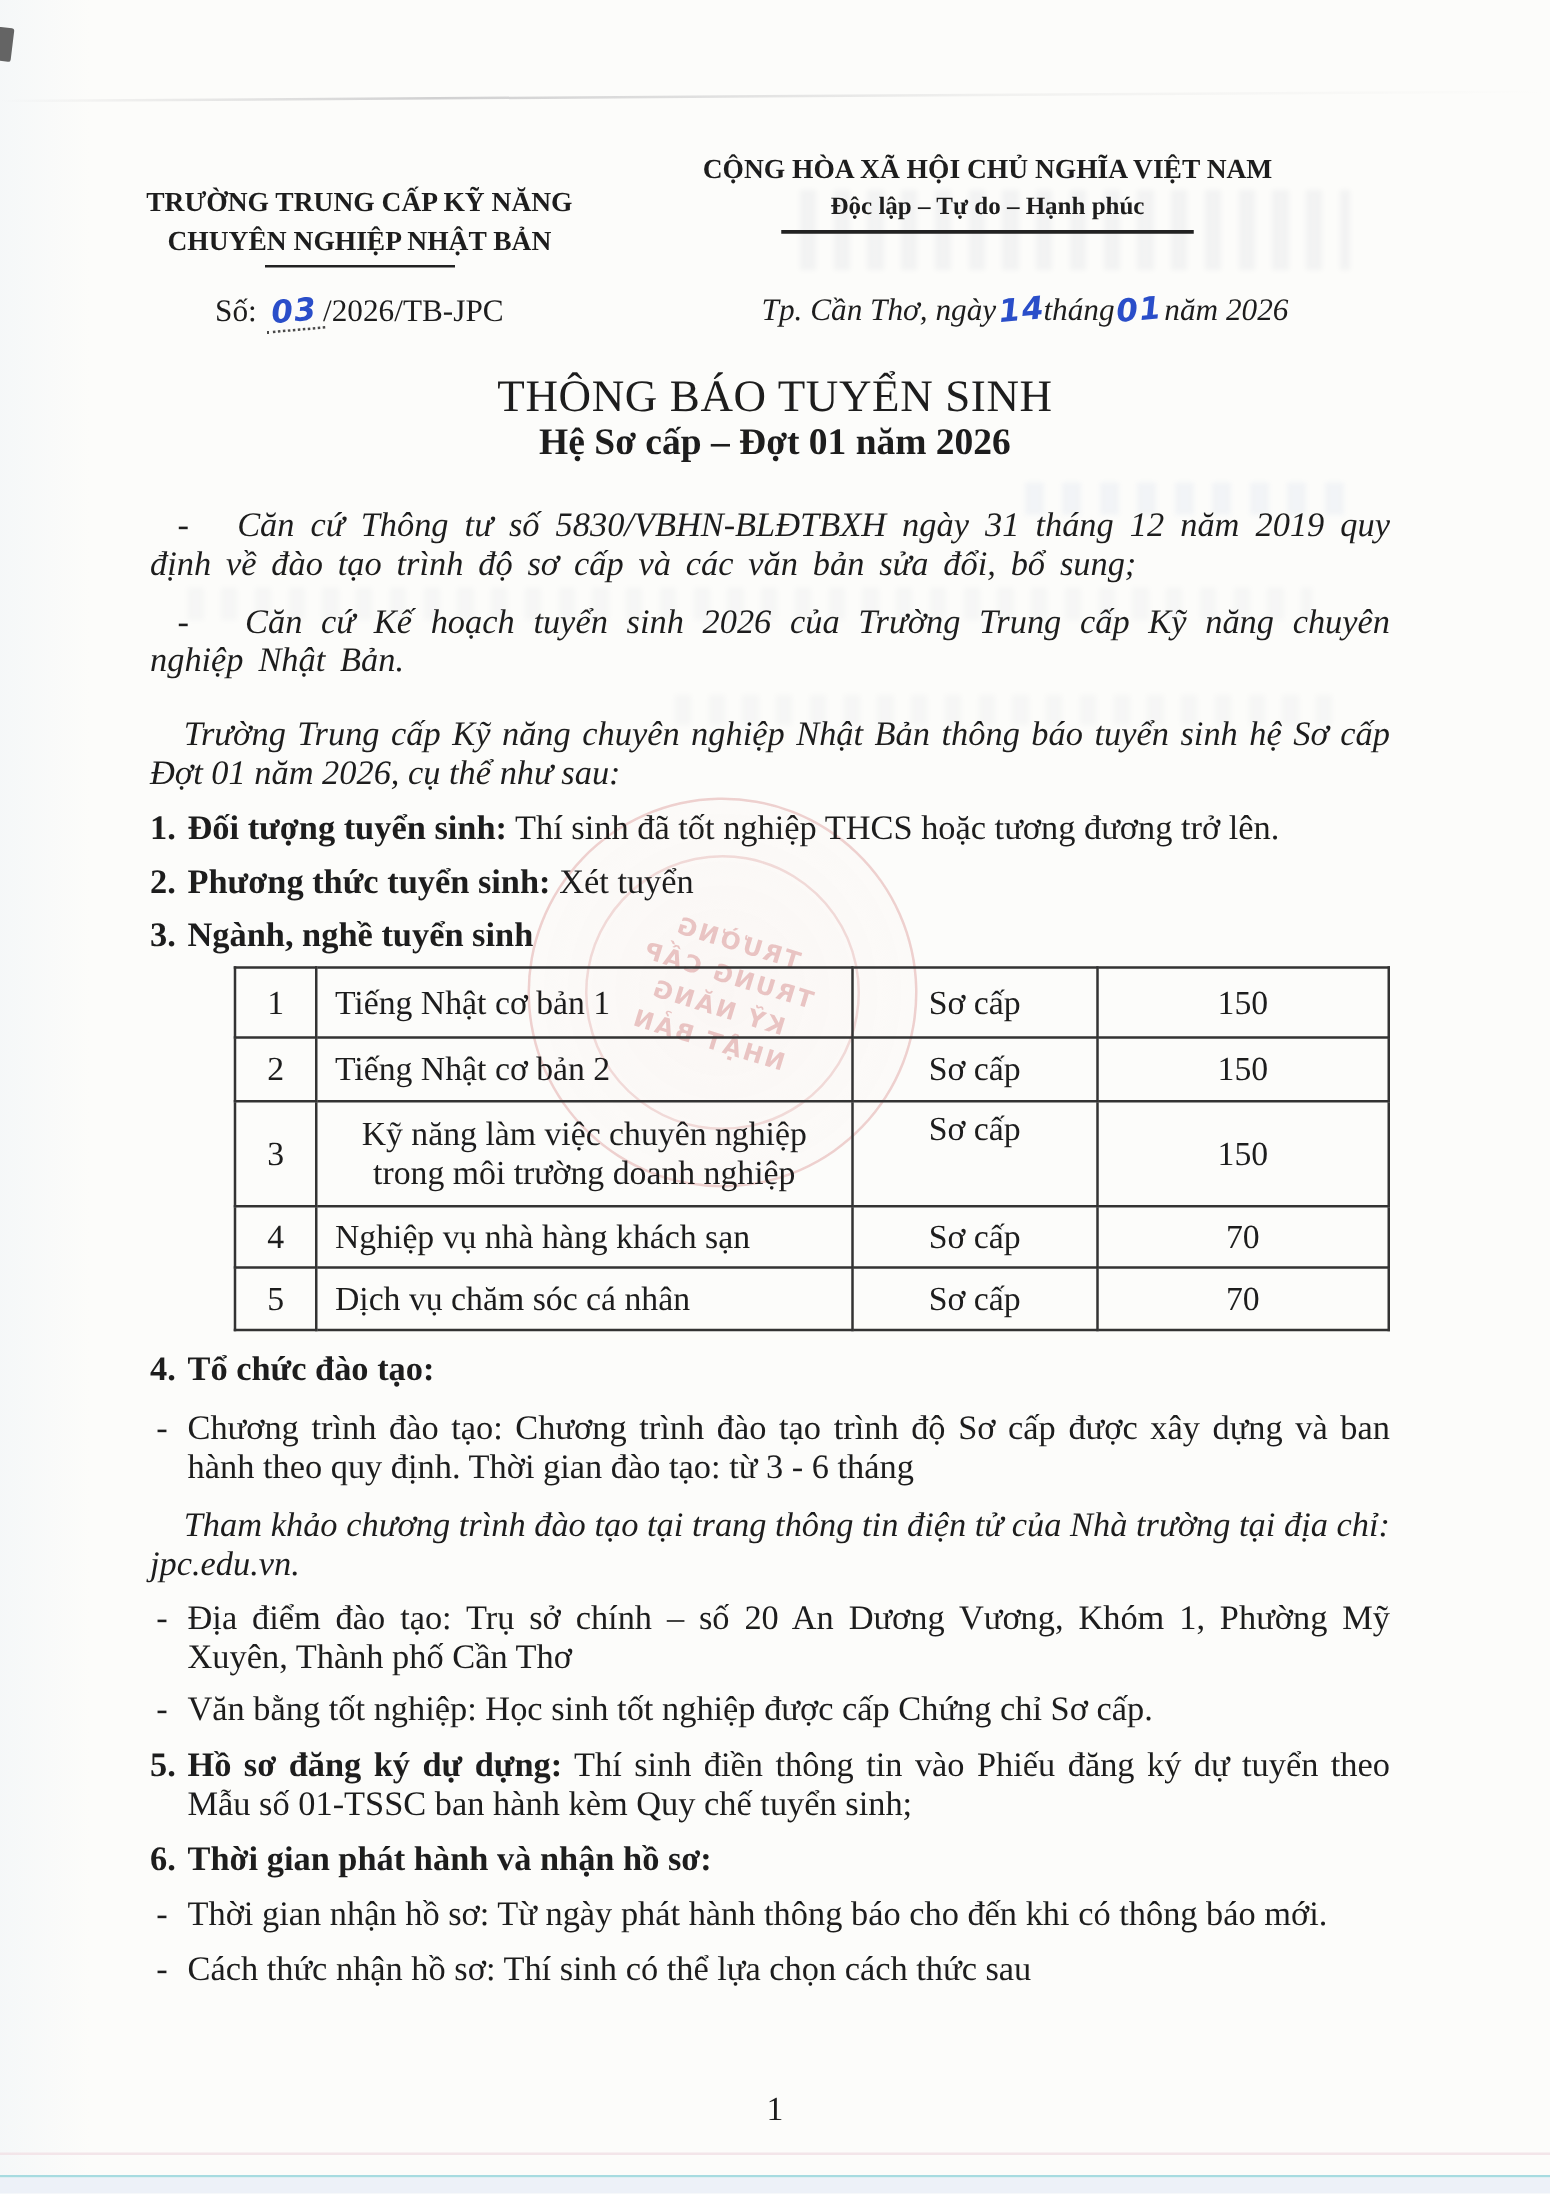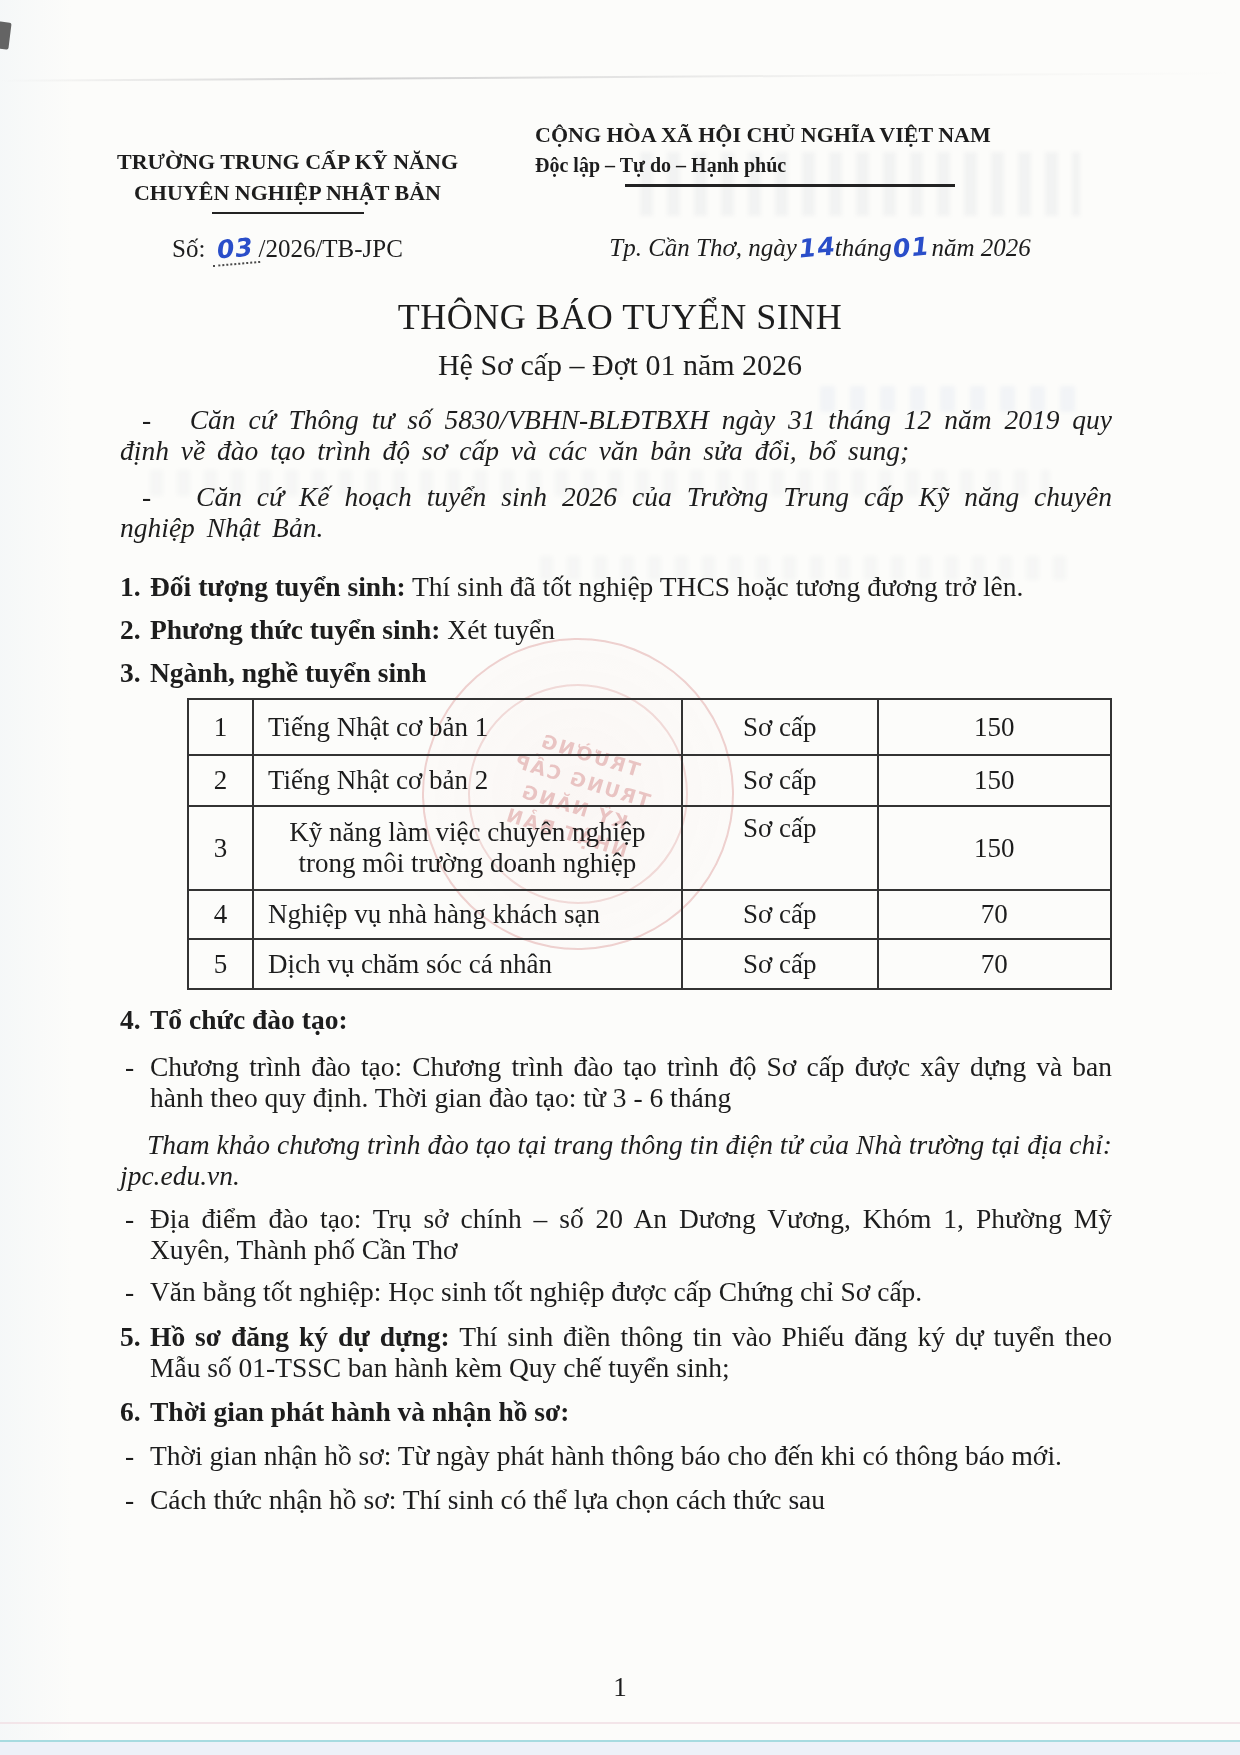--- a/index.html
+++ b/index.html
@@ -34,36 +34,36 @@
     border-radius:50%;border:2px solid rgba(198,92,92,.2);}
   .stamp-text{position:absolute;left:0;top:0;width:100%;height:100%;display:flex;flex-direction:column;
     justify-content:center;align-items:center;transform:scaleX(-1) rotate(-7deg);
     font-family:"DejaVu Sans", sans-serif;font-weight:bold;font-size:19px;line-height:27px;
     color:rgba(198,92,92,.33);letter-spacing:2px;text-align:center;}
   
   .org-block{position:absolute;left:95px;top:120px;width:385px;text-align:center;z-index:2;
     font-weight:bold;font-size:22px;line-height:31px;margin-top:26px;}
   .rule-short{display:block;width:152px;height:2px;background:#222;margin:4px auto 0;}
   .doc-no{position:absolute;left:95px;top:234px;width:385px;text-align:center;font-size:25px;z-index:2;}
-  .nat-block{position:absolute;left:535px;top:120px;width:510px;text-align:left;z-index:2;font-weight:bold;}
+  .nat-block{position:absolute;left:535px;top:120px;width:510px;text-align:center;z-index:2;font-weight:bold;}
   .nat-1{font-size:22px;line-height:30px;}
   .nat-2{font-size:20px;line-height:31px;}
   .rule-mid{display:block;width:330px;height:2.5px;background:#222;margin:3px auto 0;}
   .dateline{position:absolute;left:560px;top:233px;width:520px;text-align:center;z-index:2;
     font-style:italic;font-size:25px;}
   .hand{display:inline-block;color:#2a4ec9;font-family:"DejaVu Sans", sans-serif;
     font-style:italic;font-weight:bold;font-size:25px;transform:rotate(-5deg);letter-spacing:1px;}
   .dotted{border-bottom:2.5px dotted #4a4a4a;padding:0 5px;}
   .d-day{margin:0 -1px 0 2px;}
   .d-mon{margin:0 2px 0 1px;}
   
   .title{position:absolute;left:0;top:296px;width:100%;text-align:center;z-index:2;
     font-weight:normal;font-size:36px;letter-spacing:.5px;}
-  .subtitle{position:absolute;left:0;top:348px;width:100%;text-align:center;z-index:2;
-    font-weight:normal;font-size:30px;}
+  .subtitle{position:absolute;left:0;top:337px;width:100%;text-align:center;z-index:2;
+    font-weight:bold;font-size:30px;}
   
   .body{position:absolute;left:120px;top:404px;width:992px;z-index:2;
     font-size:27.5px;line-height:31px;text-align:justify;}
   .body p{margin:0;font-style:italic;}
   .pre1{font-style:italic;text-indent:22px;word-spacing:5px;margin-bottom:15px !important;}
   .pre2{font-style:italic;text-indent:22px;word-spacing:5px;margin-bottom:28px !important;}
   .intro{text-indent:27px;margin-bottom:13px !important;}
   .sec{display:flex;margin-bottom:12px;}
   .mk{flex:none;width:30px;font-weight:bold;}
   .mk-dash{flex:none;width:30px;padding-left:5px;box-sizing:border-box;}
@@ -128,20 +128,21 @@
   <div class="dateline">
     <span>Tp. Cần Thơ, ngày</span><span class="hand d-day">14</span><span>tháng</span><span class="hand d-mon">01</span><span>năm 2026</span>
   </div>
 
   <div class="title">THÔNG BÁO TUYỂN SINH</div>
   <div class="subtitle">Hệ Sơ cấp – Đợt 01 năm 2026</div>
 
   <div class="body">
     <p class="pre1">-&nbsp;&nbsp; Căn cứ Thông tư số 5830/VBHN-BLĐTBXH ngày 31 tháng 12 năm 2019 quy định về đào tạo trình độ sơ cấp và các văn bản sửa đổi, bổ sung;</p>
     <p class="pre2">-&nbsp;&nbsp; Căn cứ Kế hoạch tuyển sinh 2026 của Trường Trung cấp Kỹ năng chuyên nghiệp Nhật Bản.</p>
+    <p class="intro">Trường Trung cấp Kỹ năng chuyên nghiệp Nhật Bản thông báo tuyển sinh hệ Sơ cấp Đợt 01 năm 2026, cụ thể như sau:</p>
 
     <div class="sec">
       <span class="mk">1.</span>
       <span class="sec-body"><span class="h">Đối tượng tuyển sinh:</span><span class="t">Thí sinh đã tốt nghiệp THCS hoặc tương đương trở lên.</span></span>
     </div>
     <div class="sec">
       <span class="mk">2.</span>
       <span class="sec-body"><span class="h">Phương thức tuyển sinh:</span><span class="t">Xét tuyển</span></span>
     </div>
     <div class="sec mb10">

